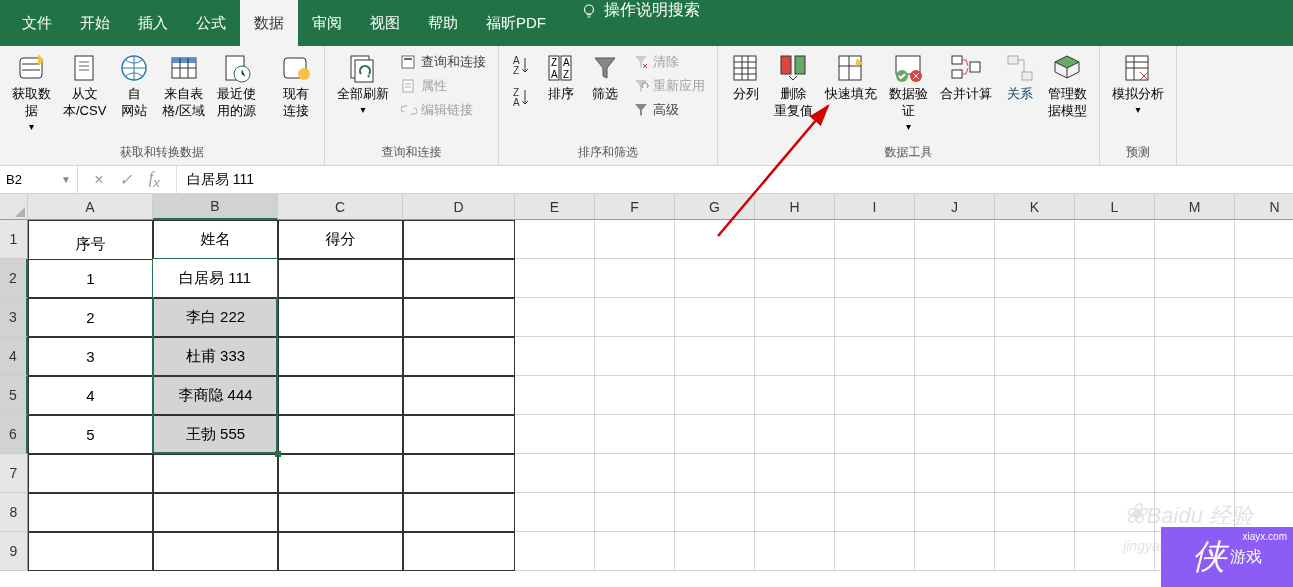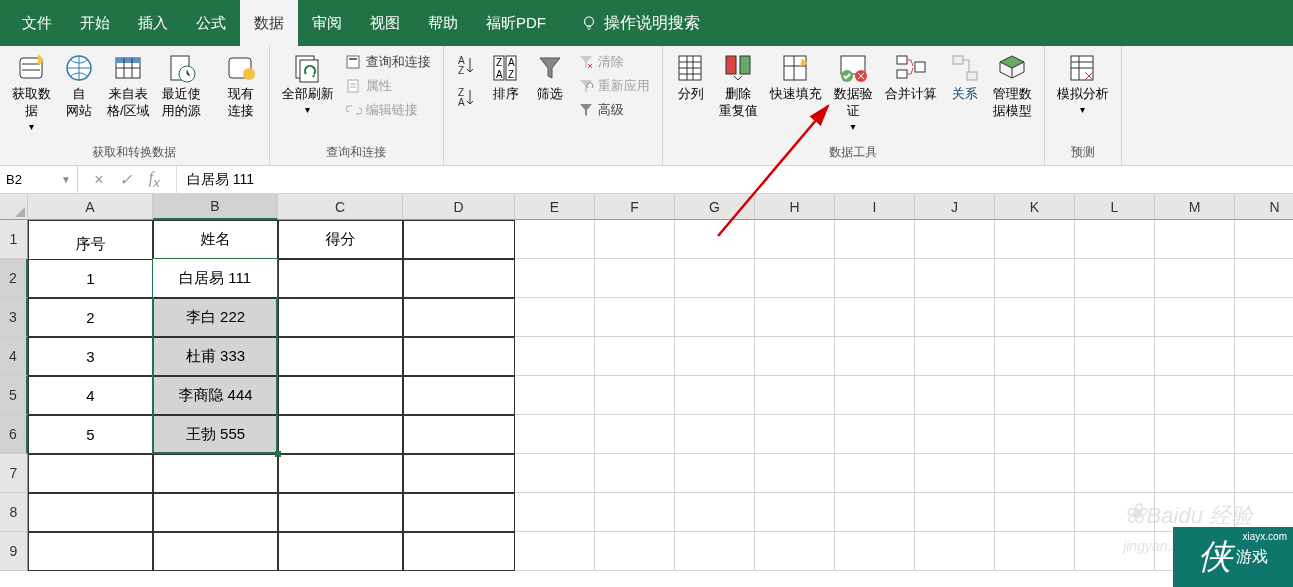--- a/index.html
+++ b/index.html
@@ -1,19 +1,19 @@
 <!DOCTYPE html>
 <html><head>
   <meta charset="utf-8">
   <style>
     * { margin: 0; padding: 0; box-sizing: border-box; font-family: "Microsoft YaHei", Arial, sans-serif; }
     body { background: #fff; width: 1293px; height: 587px; overflow: hidden; position: relative; }
     
     
-    .menu-bar { background: #217346; height: 46px; display: flex; align-items: center; padding-left: 8px; color: #fff; }
+    .menu-bar { background: #217346; height: 46px; display: flex; align-items: flex-start; padding-left: 8px; color: #fff; }
     .menu-item { padding: 10px 14px; font-size: 15px; cursor: pointer; height: 100%; display: flex; align-items: center; }
     .menu-item.active { background: #f3f3f3; color: #333; }
     .tell-me { display: flex; align-items: center; margin-left: 20px; cursor: pointer; }
     .tell-me svg { margin-right: 6px; }
     
     
     .ribbon { background: #f3f3f3; height: 120px; display: flex; border-bottom: 1px solid #d4d4d4; }
     .ribbon-group { display: flex; flex-direction: column; border-right: 1px solid #d4d4d4; padding: 4px 6px 2px 6px; }
     .ribbon-group-content { flex: 1; display: flex; align-items: flex-start; }
     .ribbon-group-label { font-size: 12px; text-align: center; color: #555; padding: 2px 0; }
@@ -47,21 +47,21 @@
     .cell.sel { background: #d4d4d4; }
     .sel-range { position: absolute; border: 2px solid #217346; pointer-events: none; }
     .fill-handle { position: absolute; width: 6px; height: 6px; background: #217346; }
     
     
     .arrow-line { position: absolute; pointer-events: none; }
     
     
     .wm-baidu { position: absolute; right: 40px; bottom: 30px; color: rgba(200,200,200,0.5); font-size: 22px; font-style: italic; pointer-events: none; }
     .wm-baidu .paw { font-size: 28px; }
-    .wm-corner { position: absolute; right: 0; bottom: 0; width: 120px; height: 60px; background: #0f766e; color: #fff; display: flex; align-items: center; justify-content: center; font-size: 20px; pointer-events: none; }
+    .wm-corner { position: absolute; right: 0; bottom: 0; width: 132px; height: 60px; background: #8b5cf6; color: #fff; display: flex; align-items: center; justify-content: center; font-size: 20px; pointer-events: none; }
     .wm-corner .xia { font-size: 34px; font-style: italic; margin-right: 4px; }
     .wm-corner .small { position:absolute; top:4px; right:6px; font-size:10px; }
   </style>
 </head>
 <body>
 
 <div class="menu-bar">
   <div class="menu-item">文件</div>
   <div class="menu-item">开始</div>
   <div class="menu-item">插入</div>
@@ -92,20 +92,30 @@
               <path d="M22 2l6 6-6 6" fill="#f5c242"></path>
             </svg>
           </div>
           <span style="white-space:pre-line">获取数
 据</span>
           <span style="font-size:10px">▾</span>
         </div>
       <div class="big-btn">
           <div class="ico">
             <svg width="32" height="32">
+              <rect x="6" y="4" width="18" height="24" fill="#fff" stroke="#333"></rect>
+              <path d="M10 10h10M10 14h10M10 18h10" stroke="#666"></path>
+            </svg>
+          </div>
+          <span style="white-space:pre-line">从文
+本/CSV</span>
+        </div>
+      <div class="big-btn">
+          <div class="ico">
+            <svg width="32" height="32">
               <circle cx="16" cy="16" r="12" fill="#fff" stroke="#2a7ab0" stroke-width="1.5"></circle>
               <path d="M4 16h24M16 4v24M8 8c4 4 12 4 16 0M8 24c4-4 12-4 16 0" stroke="#2a7ab0" fill="none"></path>
             </svg>
           </div>
           <span style="white-space:pre-line">自
 网站</span>
         </div>
       <div class="big-btn">
           <div class="ico">
             <svg width="32" height="32">
@@ -234,20 +244,21 @@
             <span>重新应用</span>
           </div>
         <div class="small-btn">
             <span class="ico"><svg width="16" height="16">
                 <path d="M2 2h12l-5 6v6l-2-1v-5z" fill="#888"></path>
               </svg></span>
             <span>高级</span>
           </div>
       </div>
     </div>
+    <div class="ribbon-group-label">排序和筛选</div>
   </div>
 
   <div class="ribbon-group">
     <div class="ribbon-group-content">
       <div class="big-btn">
           <div class="ico">
             <svg width="32" height="32">
               <rect x="4" y="4" width="22" height="24" fill="#fff" stroke="#333"></rect>
               <path d="M4 10h22M4 16h22M4 22h22M12 4v24M18 4v24" stroke="#333"></path>
             </svg>

